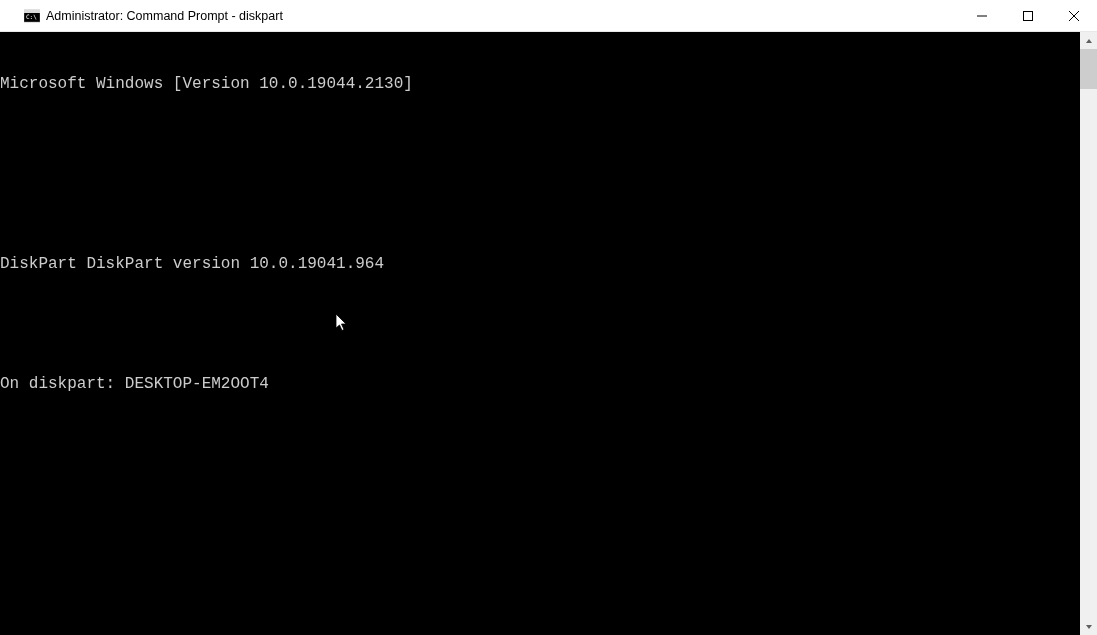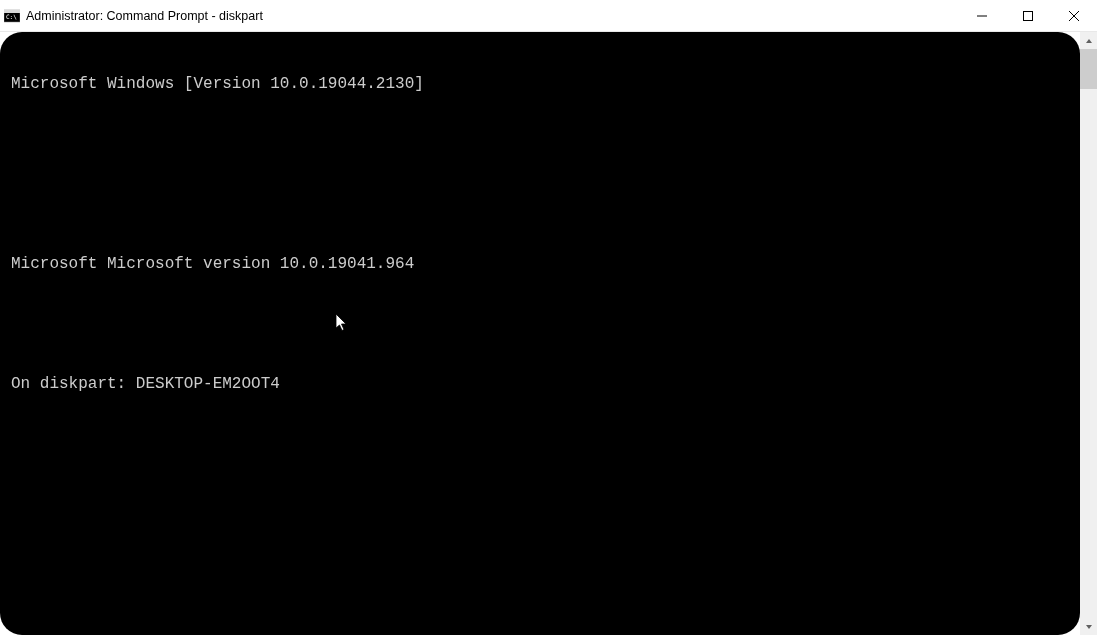--- a/index.html
+++ b/index.html
@@ -13,21 +13,21 @@
       width: 1097px;
       height: 635px;
       overflow: hidden;
       position: relative;
     }
     .titlebar {
       height: 32px;
       background: #fff;
       display: flex;
       align-items: center;
-      padding-left: 4px;
+      padding-left: 24px;
       border-bottom: 1px solid #e8e8e8;
     }
     .app-icon {
       width: 16px;
       height: 16px;
       margin-right: 6px;
       display: flex;
       align-items: center;
       justify-content: center;
     }
@@ -63,25 +63,24 @@
       height: 603px;
       display: flex;
     }
     .terminal {
       flex: 1;
       background: #000;
       color: #ccc;
       font-family: 'Consolas', 'Courier New', monospace;
       font-size: 16px;
       line-height: 20px;
-      padding: 2px 0 0 11px;
+      padding: 2px 0 0 0;
       white-space: pre;
       overflow: hidden;
       position: relative;
-      border-radius: 22px;
     }
     .terminal .line {
       min-height: 20px;
     }
     .scrollbar {
       width: 17px;
       background: #f0f0f0;
       position: relative;
       display: flex;
       flex-direction: column;
@@ -153,21 +152,21 @@
         </svg>
     </button>
   </div>
 </div>
 
 <div class="terminal-area">
   <div class="terminal">
     <div class="line">Microsoft Windows [Version 10.0.19044.2130]</div>
     <div class="line"></div>
     <div class="line"></div>
-    <div class="line">Microsoft Microsoft version 10.0.19041.964</div>
+    <div class="line">DiskPart DiskPart version 10.0.19041.964</div>
     <div class="line"></div>
     <div class="line">On diskpart: DESKTOP-EM2OOT4</div>
     <div class="line"></div>
     
     <div class="cursor-arrow">
       <svg viewBox="0 0 12 18">
         <path d="M0,0 L0,14 L3.5,11 L6,16.5 L8,15.5 L5.5,10 L10,10 Z" fill="#fff" stroke="#000" stroke-width="0.8"></path>
       </svg>
     </div>
   </div>

